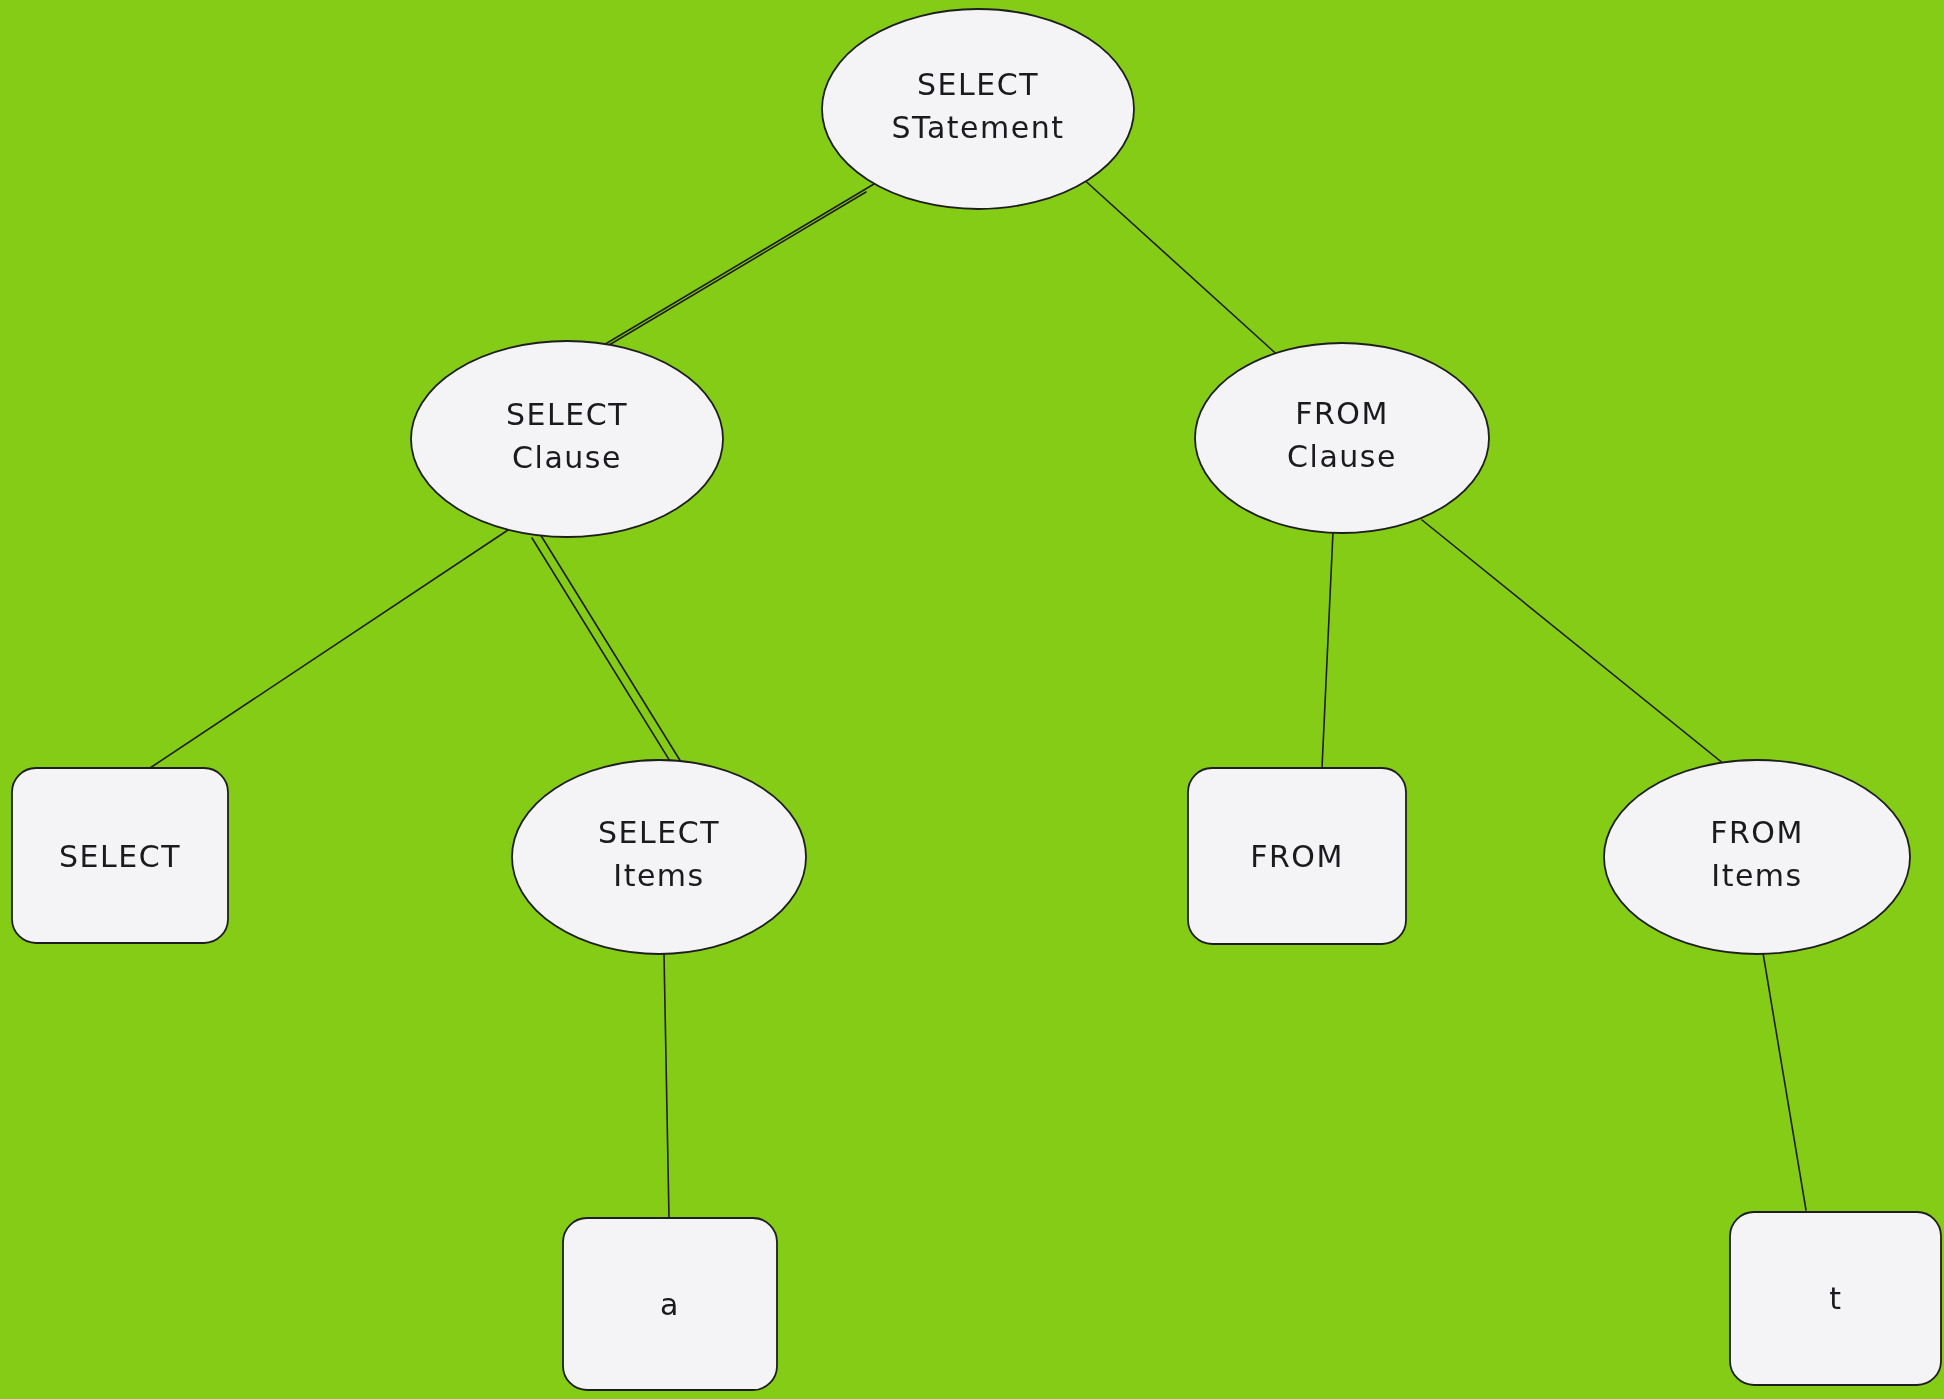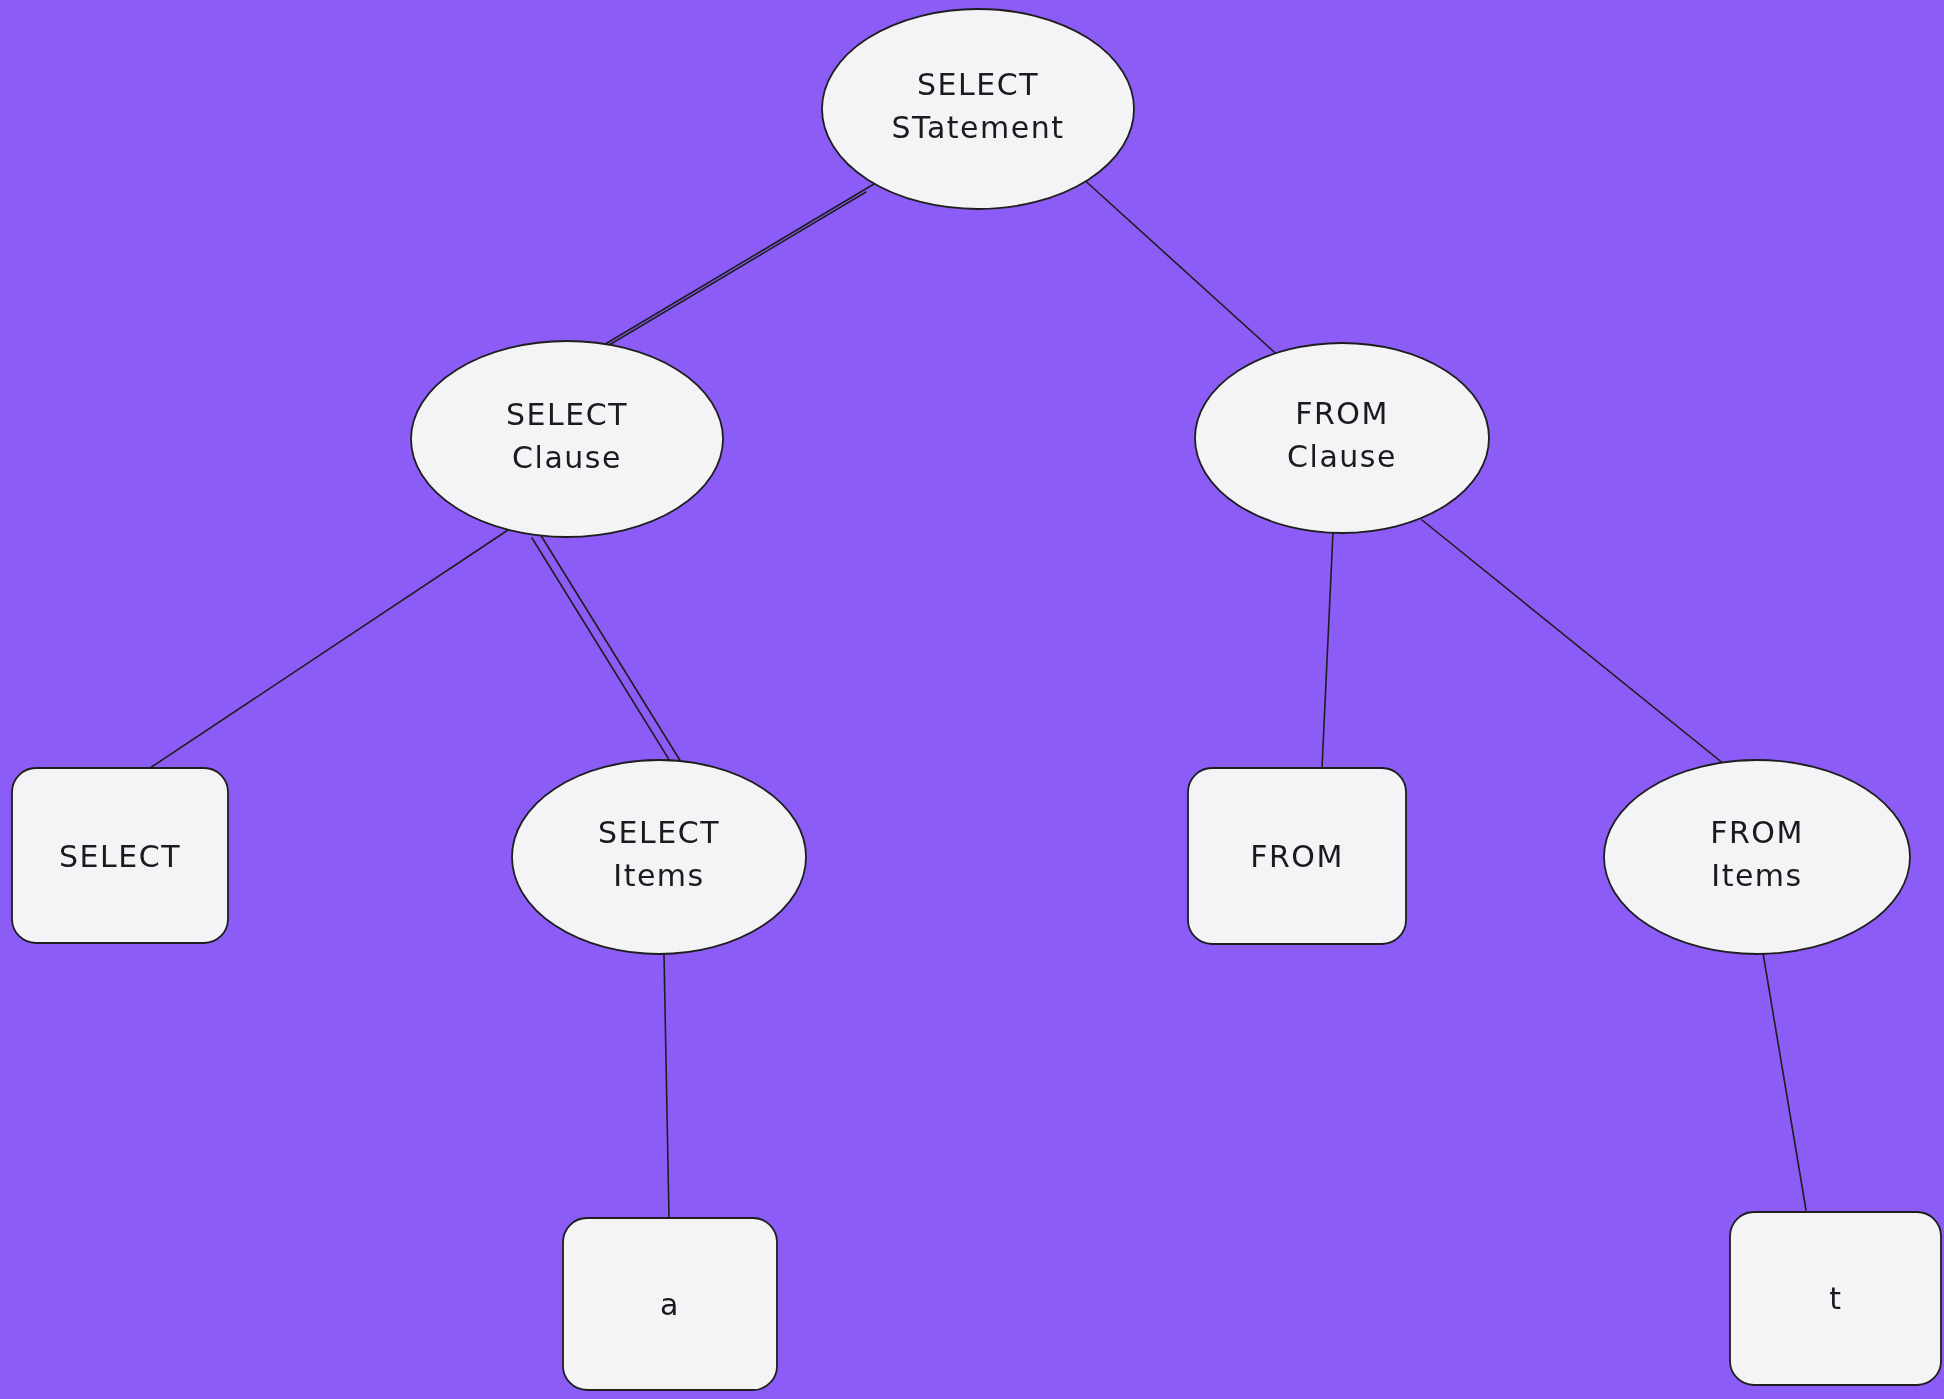--- a/index.html
+++ b/index.html
@@ -4,21 +4,21 @@
 <style>
   html, body {
     margin: 0;
     padding: 0;
     background: #f4f4f6;
   }
   .canvas-wrap {
     position: relative;
     width: 1944px;
     height: 1399px;
-    background: #8b5cf6;
+    background: #84cc16;
     overflow: hidden;
     font-family: "DejaVu Sans", sans-serif;
   }
   svg {
     display: block;
   }
   .edge {
     stroke: #1e1e1e;
     stroke-width: 1.6;
     fill: none;

